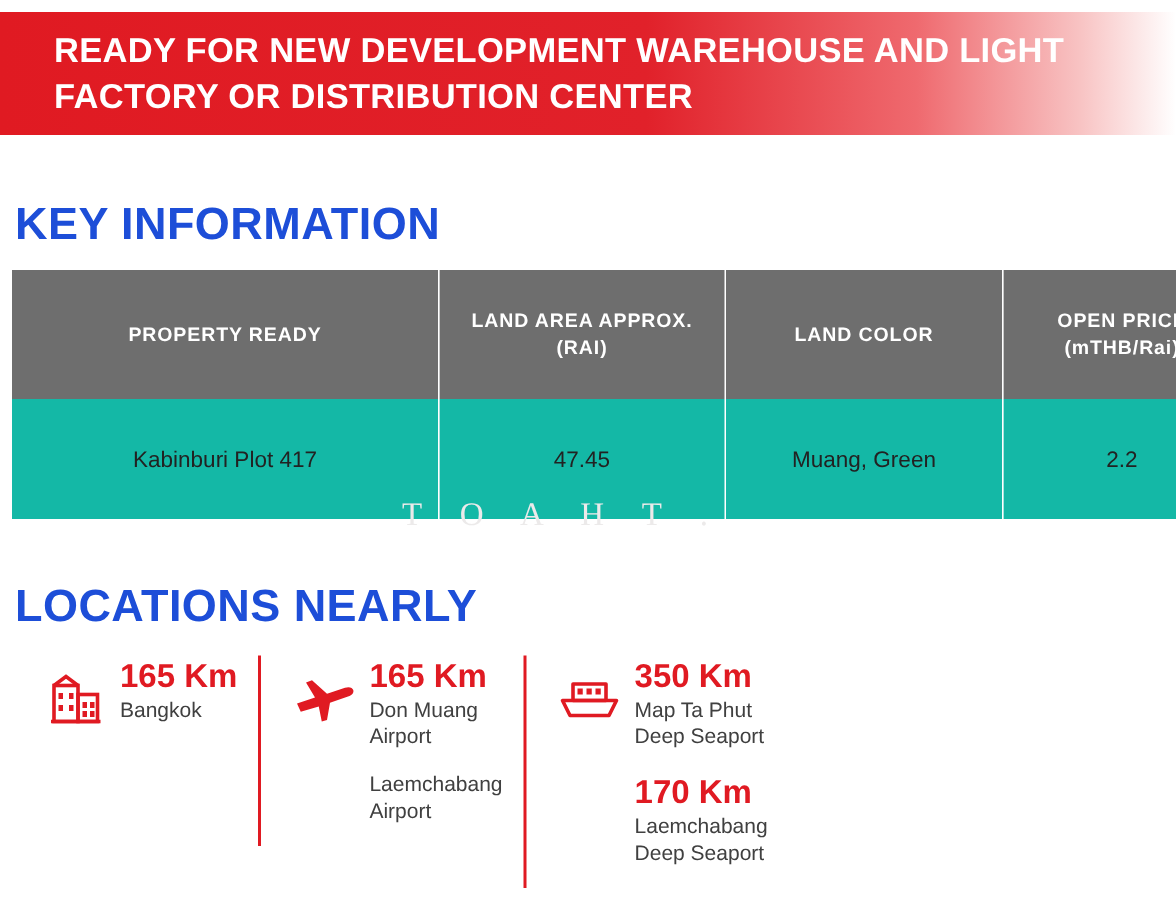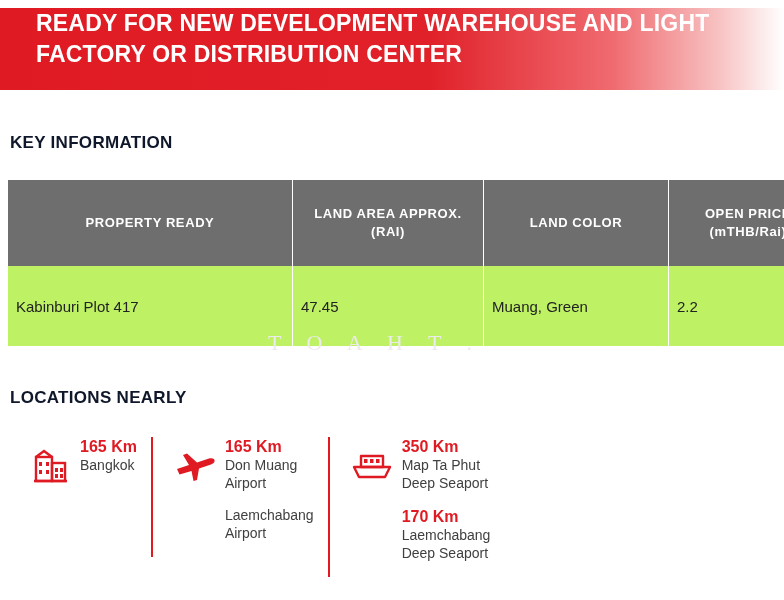--- a/index.html
+++ b/index.html
@@ -17,37 +17,37 @@
 
   
   .banner {
     position: absolute;
     left: 0;
     top: 8px;
     width: 784px;
     height: 82px;
     background: linear-gradient(90deg, #e01a22 0%, #e1212a 55%, #ef6a6f 78%, #f8c4c4 92%, #ffffff 100%);
     display: flex;
-    align-items: flex-start;
+    align-items: center;
   }
   .banner-title {
     color: #ffffff;
     font-size: 23px;
     font-weight: bold;
     line-height: 1.33;
     letter-spacing: 0.2px;
     padding-left: 36px;
     padding-right: 60px;
     max-width: 720px;
   }
 
   
   .section-heading {
-    color: #0f172a;
-    font-size: 17px;
+    color: #1d4ed8;
+    font-size: 30px;
     font-weight: bold;
     letter-spacing: 0.3px;
   }
   #key-info-heading {
     position: absolute;
     left: 10px;
     top: 133px;
   }
   #locations-heading {
     position: absolute;
@@ -77,26 +77,26 @@
     vertical-align: middle;
     text-align: center;
     border-right: 1px solid #ffffff;
     line-height: 1.35;
     padding: 4px 6px;
   }
   table.info-table th:last-child {
     border-right: none;
   }
   table.info-table td {
-    background: #bef264;
+    background: #14b8a6;
     color: #222222;
     font-size: 15px;
     height: 72px;
     vertical-align: middle;
-    text-align: left;
+    text-align: center;
     border-right: 1px solid #ffffff;
     padding: 4px 8px;
   }
   table.info-table td:last-child {
     border-right: none;
   }
   td.cell-left {
     text-align: left;
     padding-left: 16px;
   }
@@ -139,21 +139,21 @@
   }
   .loc-entries {
     display: flex;
     flex-direction: column;
   }
   .loc-entry {
     margin-bottom: 14px;
   }
   .loc-dist {
     color: #e01a22;
-    font-size: 16px;
+    font-size: 22px;
     font-weight: bold;
     line-height: 1.25;
   }
   .loc-name {
     color: #404040;
     font-size: 14px;
     line-height: 1.28;
     white-space: pre-line;
   }
 </style>

